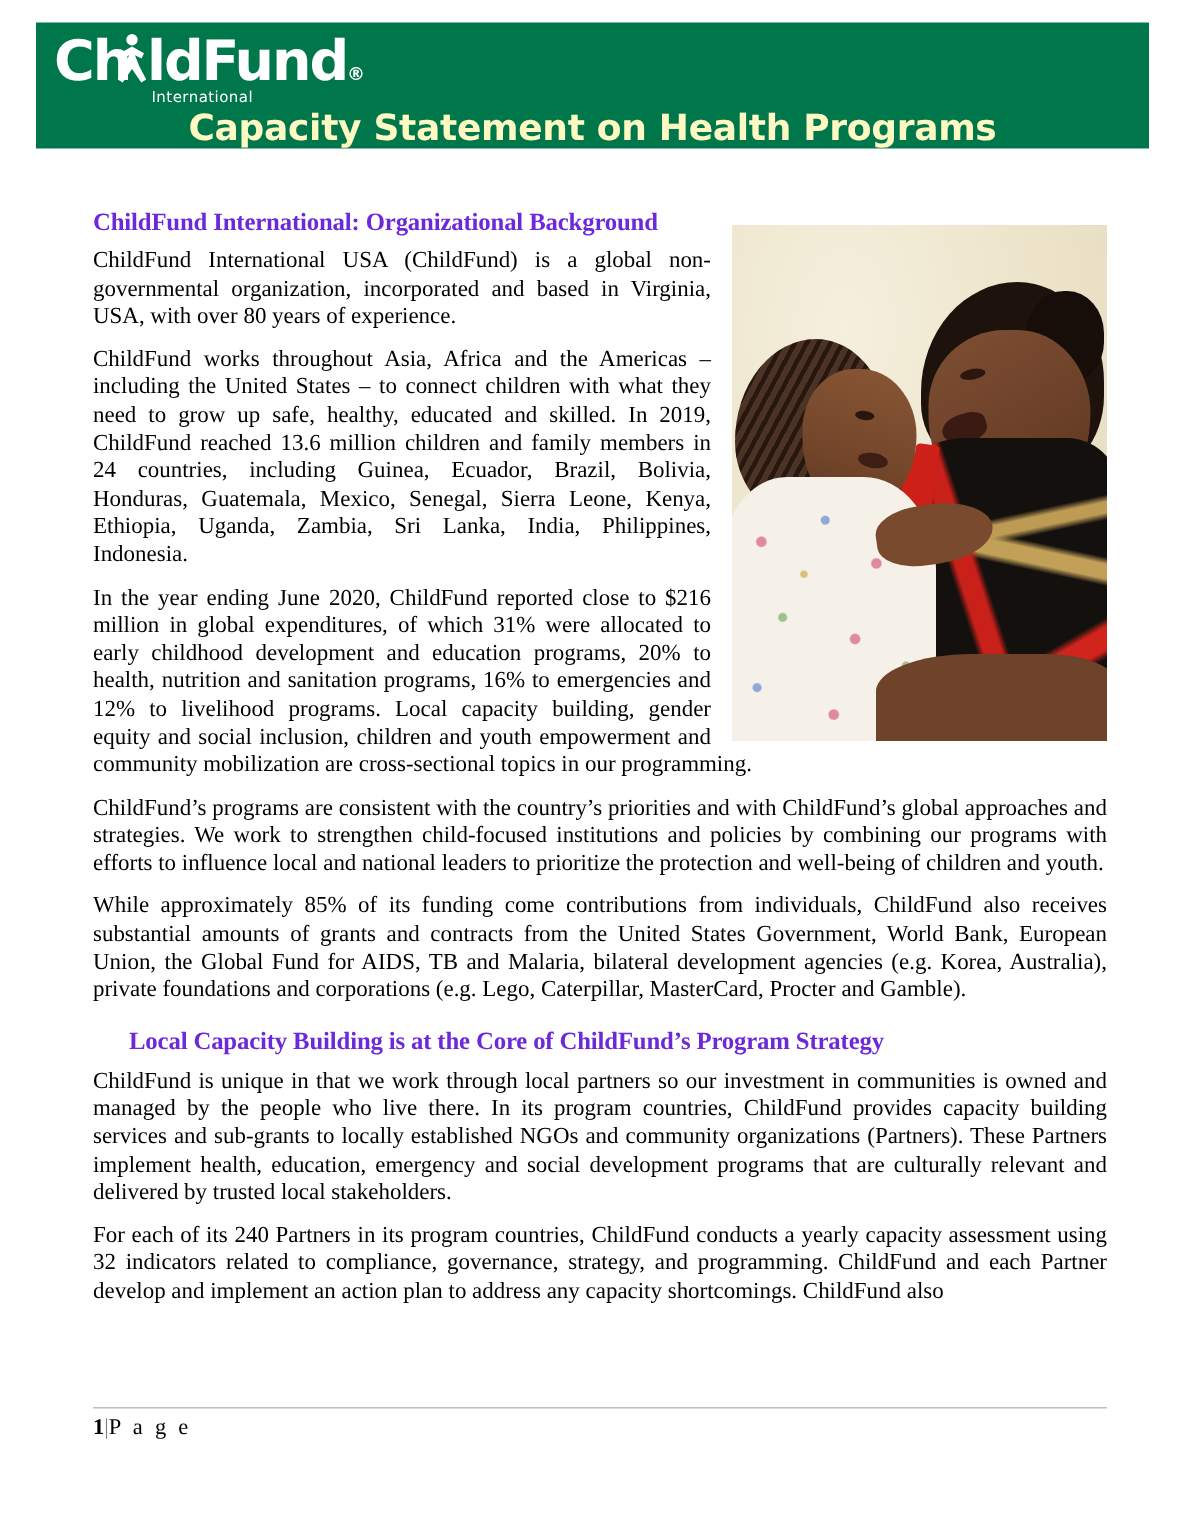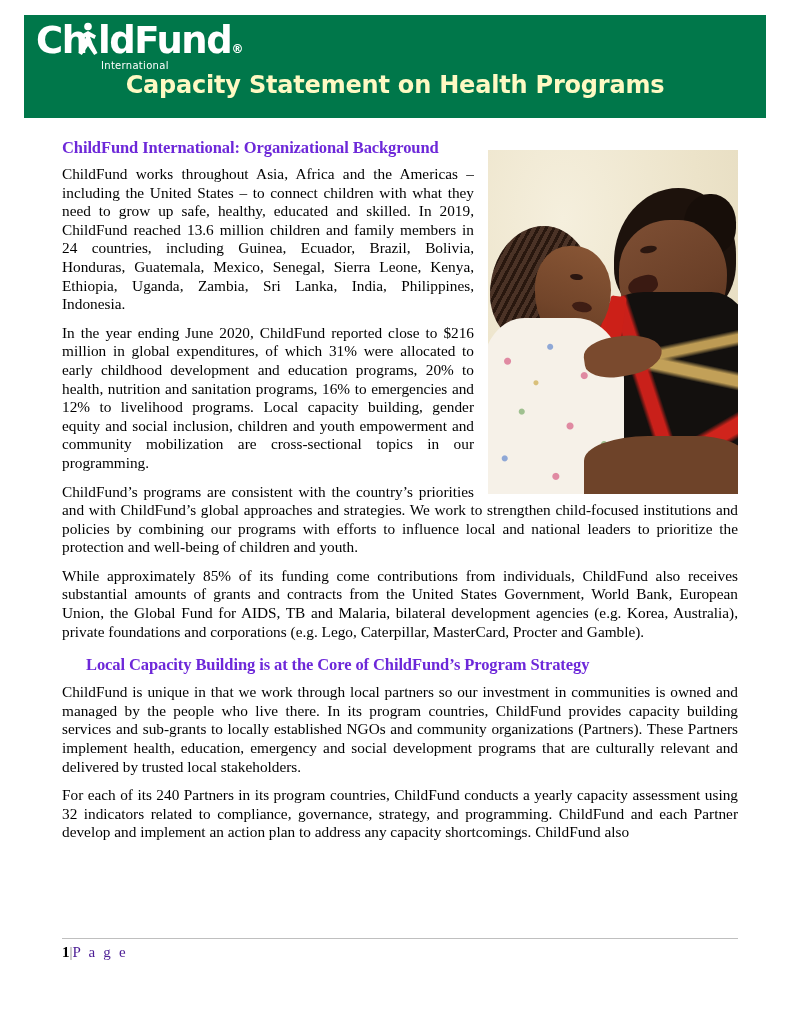--- a/index.html
+++ b/index.html
@@ -10,21 +10,21 @@
     font-family: "Liberation Serif", "DejaVu Serif", serif;
     color: #000000;
     overflow: hidden;
     position: relative;
   }
 
   
   .header-bar {
     position: absolute;
     left: 24px; top: 15px;
-    width: 742px; height: 103px;
+    width: 742px; height: 84px;
     background: #00774A;
   }
   .logo {
     position: absolute;
     left: 12px; top: 6px;
     width: 190px; height: 58px;
   }
   .logo-wordmark {
     position: relative;
     font-family: "DejaVu Sans", sans-serif;
@@ -254,21 +254,21 @@
   .footer-rule {
     border-top: 1px solid #bfbfbf;
     margin-bottom: 4px;
   }
   .footer-text {
     font-size: 15px;
     line-height: 18px;
   }
   .footer-num { font-weight: bold; color: #000; }
   .footer-sep { color: #808080; }
-  .footer-word { color: #4c1d95; letter-spacing: 2.2px; }
+  .footer-word { color: #000000; letter-spacing: 2.2px; }
 </style>
 </head>
 <body>
 
 <div class="header-bar">
 
   <div class="logo">
     <div class="logo-wordmark">
       <span>Ch</span><span style="visibility:hidden">i</span><span>ldFund</span><span class="logo-reg">®</span>
       <svg class="logo-figure" viewBox="0 0 22 34">
@@ -299,20 +299,21 @@
     <div class="ph-child-face"></div>
     <div class="ph-child-eye"></div>
     <div class="ph-child-mouth"></div>
     <div class="ph-child-dress"></div>
     <div class="ph-child-arm"></div>
     <div class="ph-woman-arm"></div>
   </div>
 
   <h2 class="section-heading">ChildFund International: Organizational Background</h2>
 
+  <p class="body-text">ChildFund International USA (ChildFund) is a global non-governmental organization, incorporated and based in Virginia, USA, with over 80 years of experience.</p>
   <p class="body-text">ChildFund works throughout Asia, Africa and the Americas – including the United States – to connect children with what they need to grow up safe, healthy, educated and skilled. In 2019, ChildFund reached 13.6 million children and family members in 24 countries, including Guinea, Ecuador, Brazil, Bolivia, Honduras, Guatemala, Mexico, Senegal, Sierra Leone, Kenya, Ethiopia, Uganda, Zambia, Sri Lanka, India, Philippines, Indonesia.</p>
   <p class="body-text">In the year ending June 2020, ChildFund reported close to $216 million in global expenditures, of which 31% were allocated to early childhood development and education programs, 20% to health, nutrition and sanitation programs, 16% to emergencies and 12% to livelihood programs. Local capacity building, gender equity and social inclusion, children and youth empowerment and community mobilization are cross-sectional topics in our programming.</p>
   <p class="body-text">ChildFund’s programs are consistent with the country’s priorities and with ChildFund’s global approaches and strategies. We work to strengthen child-focused institutions and policies by combining our programs with efforts to influence local and national leaders to prioritize the protection and well-being of children and youth.</p>
   <p class="body-text">While approximately 85% of its funding come contributions from individuals, ChildFund also receives substantial amounts of grants and contracts from the United States Government, World Bank, European Union, the Global Fund for AIDS, TB and Malaria, bilateral development agencies (e.g. Korea, Australia), private foundations and corporations (e.g. Lego, Caterpillar, MasterCard, Procter and Gamble).</p>
 
   <h2 class="section-heading second">Local Capacity Building is at the Core of ChildFund’s Program Strategy</h2>
 
   <p class="body-text">ChildFund is unique in that we work through local partners so our investment in communities is owned and managed by the people who live there. In its program countries, ChildFund provides capacity building services and sub-grants to locally established NGOs and community organizations (Partners). These Partners implement health, education, emergency and social development programs that are culturally relevant and delivered by trusted local stakeholders.</p>
   <p class="body-text last">For each of its 240 Partners in its program countries, ChildFund conducts a yearly capacity assessment using 32 indicators related to compliance, governance, strategy, and programming. ChildFund and each Partner develop and implement an action plan to address any capacity shortcomings. ChildFund also</p>
 </div>

